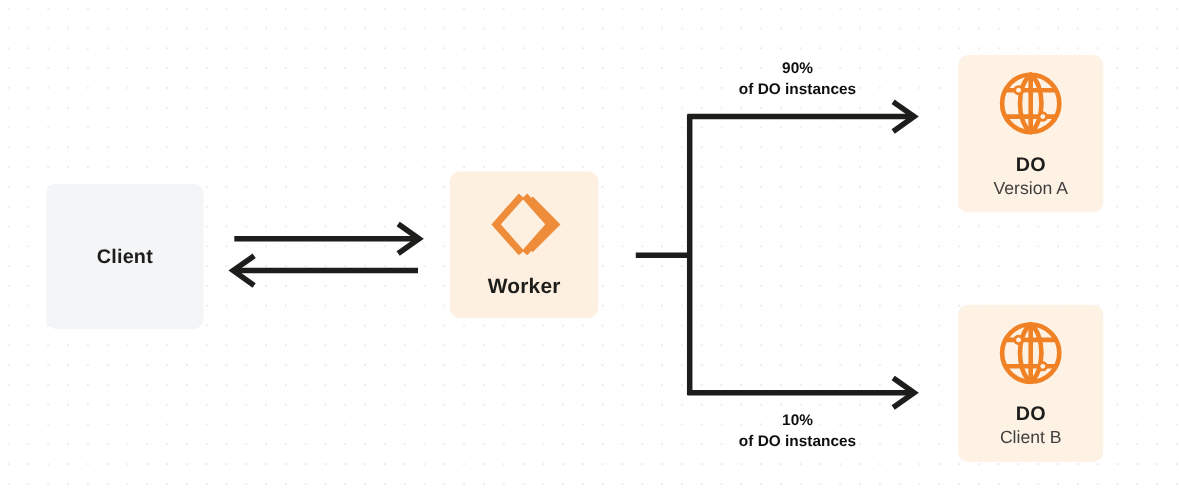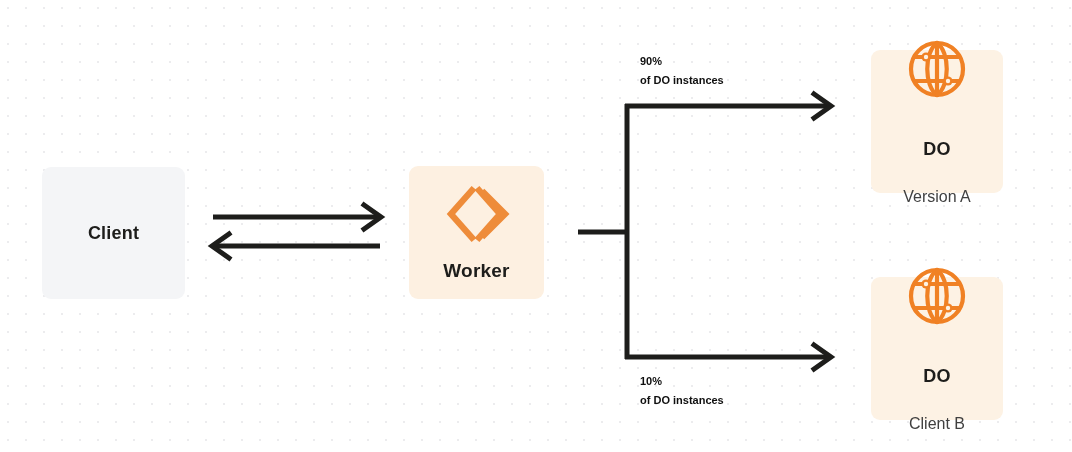--- a/index.html
+++ b/index.html
@@ -39,38 +39,37 @@
     background: #f4f5f7;
   }
   #client-label {
     font-size: 18px;
     font-weight: bold;
     color: #1d1d1b;
     letter-spacing: 0.2px;
   }
   #worker-node {
     left: 409px;
-    top: 166px;
+    top: 156px;
     width: 135px;
     height: 133px;
     background: #fdf0e1;
   }
   #worker-label {
     font-size: 19px;
     font-weight: bold;
     color: #1d1d1b;
     letter-spacing: 0.2px;
     margin-top: 16px;
   }
   .do-node {
     left: 871px;
     width: 132px;
     height: 143px;
     background: #fdf2e4;
-    gap: 25px;
   }
   #do-a-node { top: 50px; }
   #do-b-node { top: 277px; }
   .do-title {
     font-size: 18px;
     font-weight: bold;
     color: #1d1d1b;
     margin-top: 14px;
     letter-spacing: 0.2px;
   }
@@ -94,22 +93,22 @@
   #wires {
     position: absolute;
     left: 0;
     top: 0;
     width: 1072px;
     height: 452px;
     pointer-events: none;
   }
   .edge-label {
     position: absolute;
-    text-align: left;
-    font-size: 11px;
+    text-align: center;
+    font-size: 14px;
     font-weight: bold;
     color: #0f0f0f;
     line-height: 19px;
     white-space: nowrap;
   }
   #label-top { left: 640px; top: 52px; width: 170px; }
   #label-bottom { left: 640px; top: 372px; width: 170px; }
   .edge-label .pct { display: block; }
   .edge-label .sub { display: block; }
 </style>

